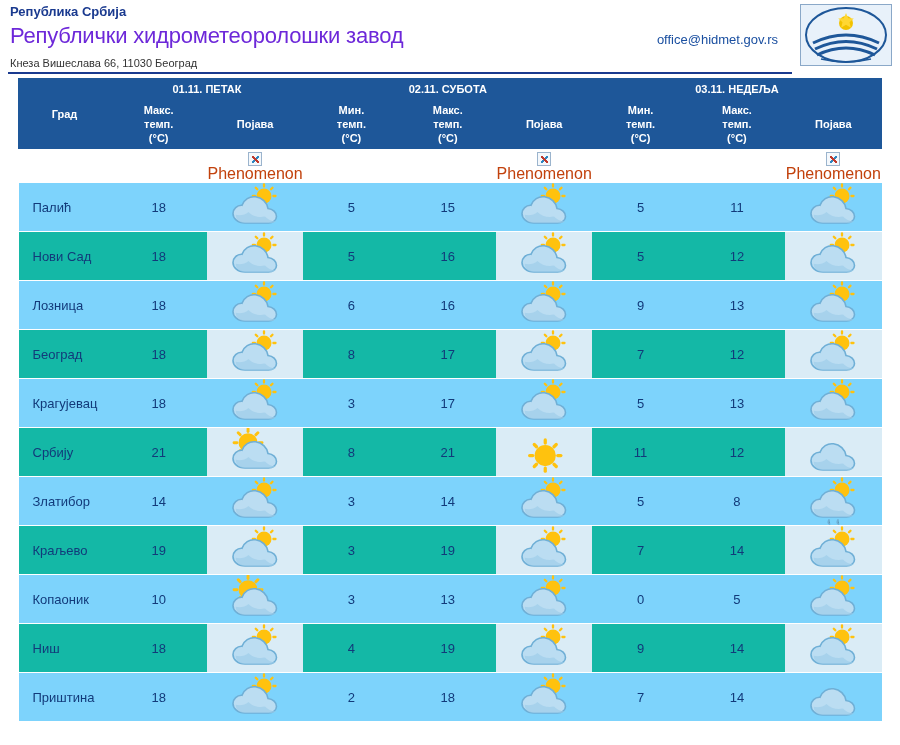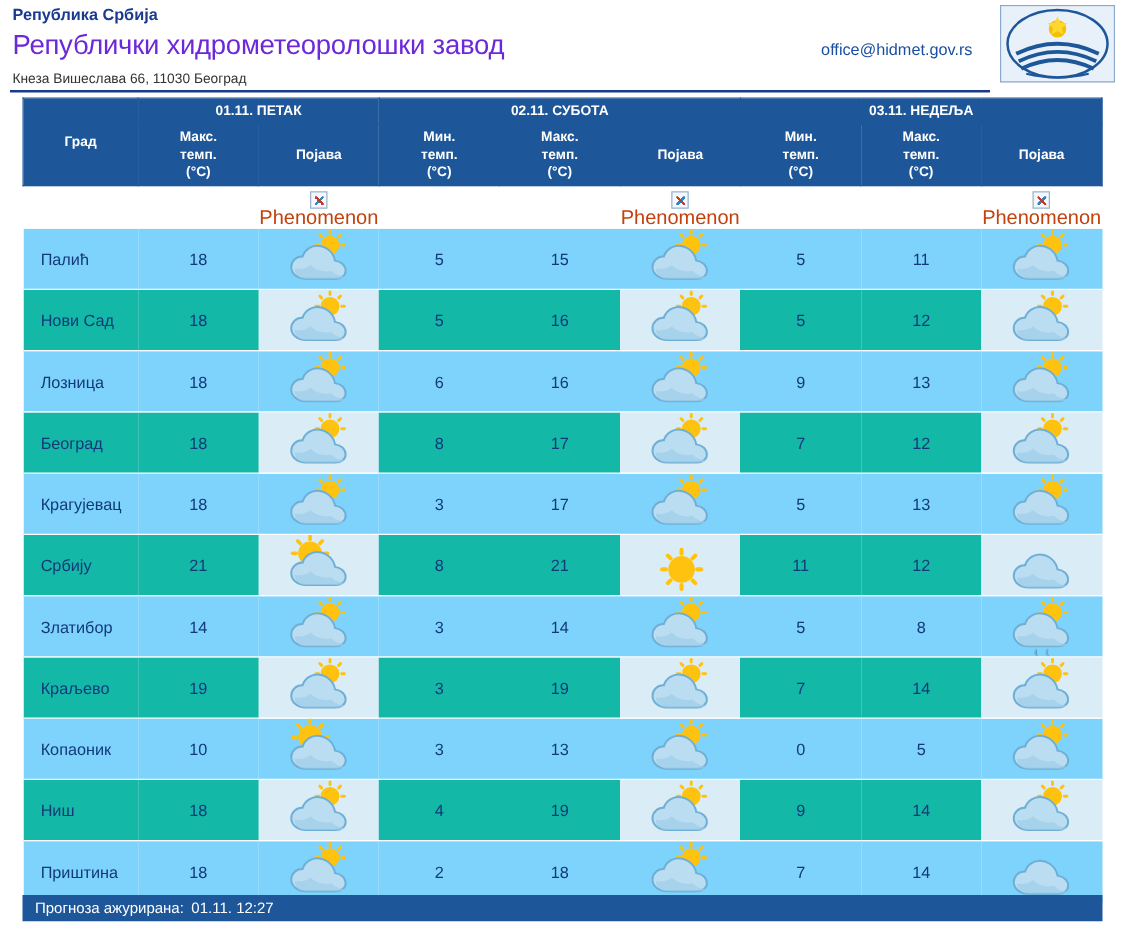--- a/index.html
+++ b/index.html
@@ -799,17 +799,14 @@
                   <path d="M18 40 C10 40 6 35 6 30.5 C6 26 10 22 15 22.3 C17 16.5 22.5 13 28.5 13.8 C35 14.6 40 19.5 41 25.5 C46 26 49.5 29.5 49.5 33.5 C49.5 37.3 46 40 41.5 40 Z" fill="#BBDDF2" stroke="#6FAFD6" stroke-width="1.6"></path>
                   <path d="M18 40 C12 40 8.5 36 8.8 31.8 C13 33 18 32 21.5 29 C25 33 32 35 38 33.5 C41 36.5 45 38.5 49 38.2 C47.5 39.5 45 40 41.5 40 Z" fill="#9ECDEA" opacity="0.7"></path>
                 </g>
               </svg>
             </td>
           </tr>
         </tbody>
     </table>
   </div>
 
-  <div class="footer">
-    <span>Прогноза ажурирана:</span><span>01.11. 12:27</span>
-  </div>
 
 </div>
 
 </body></html>

